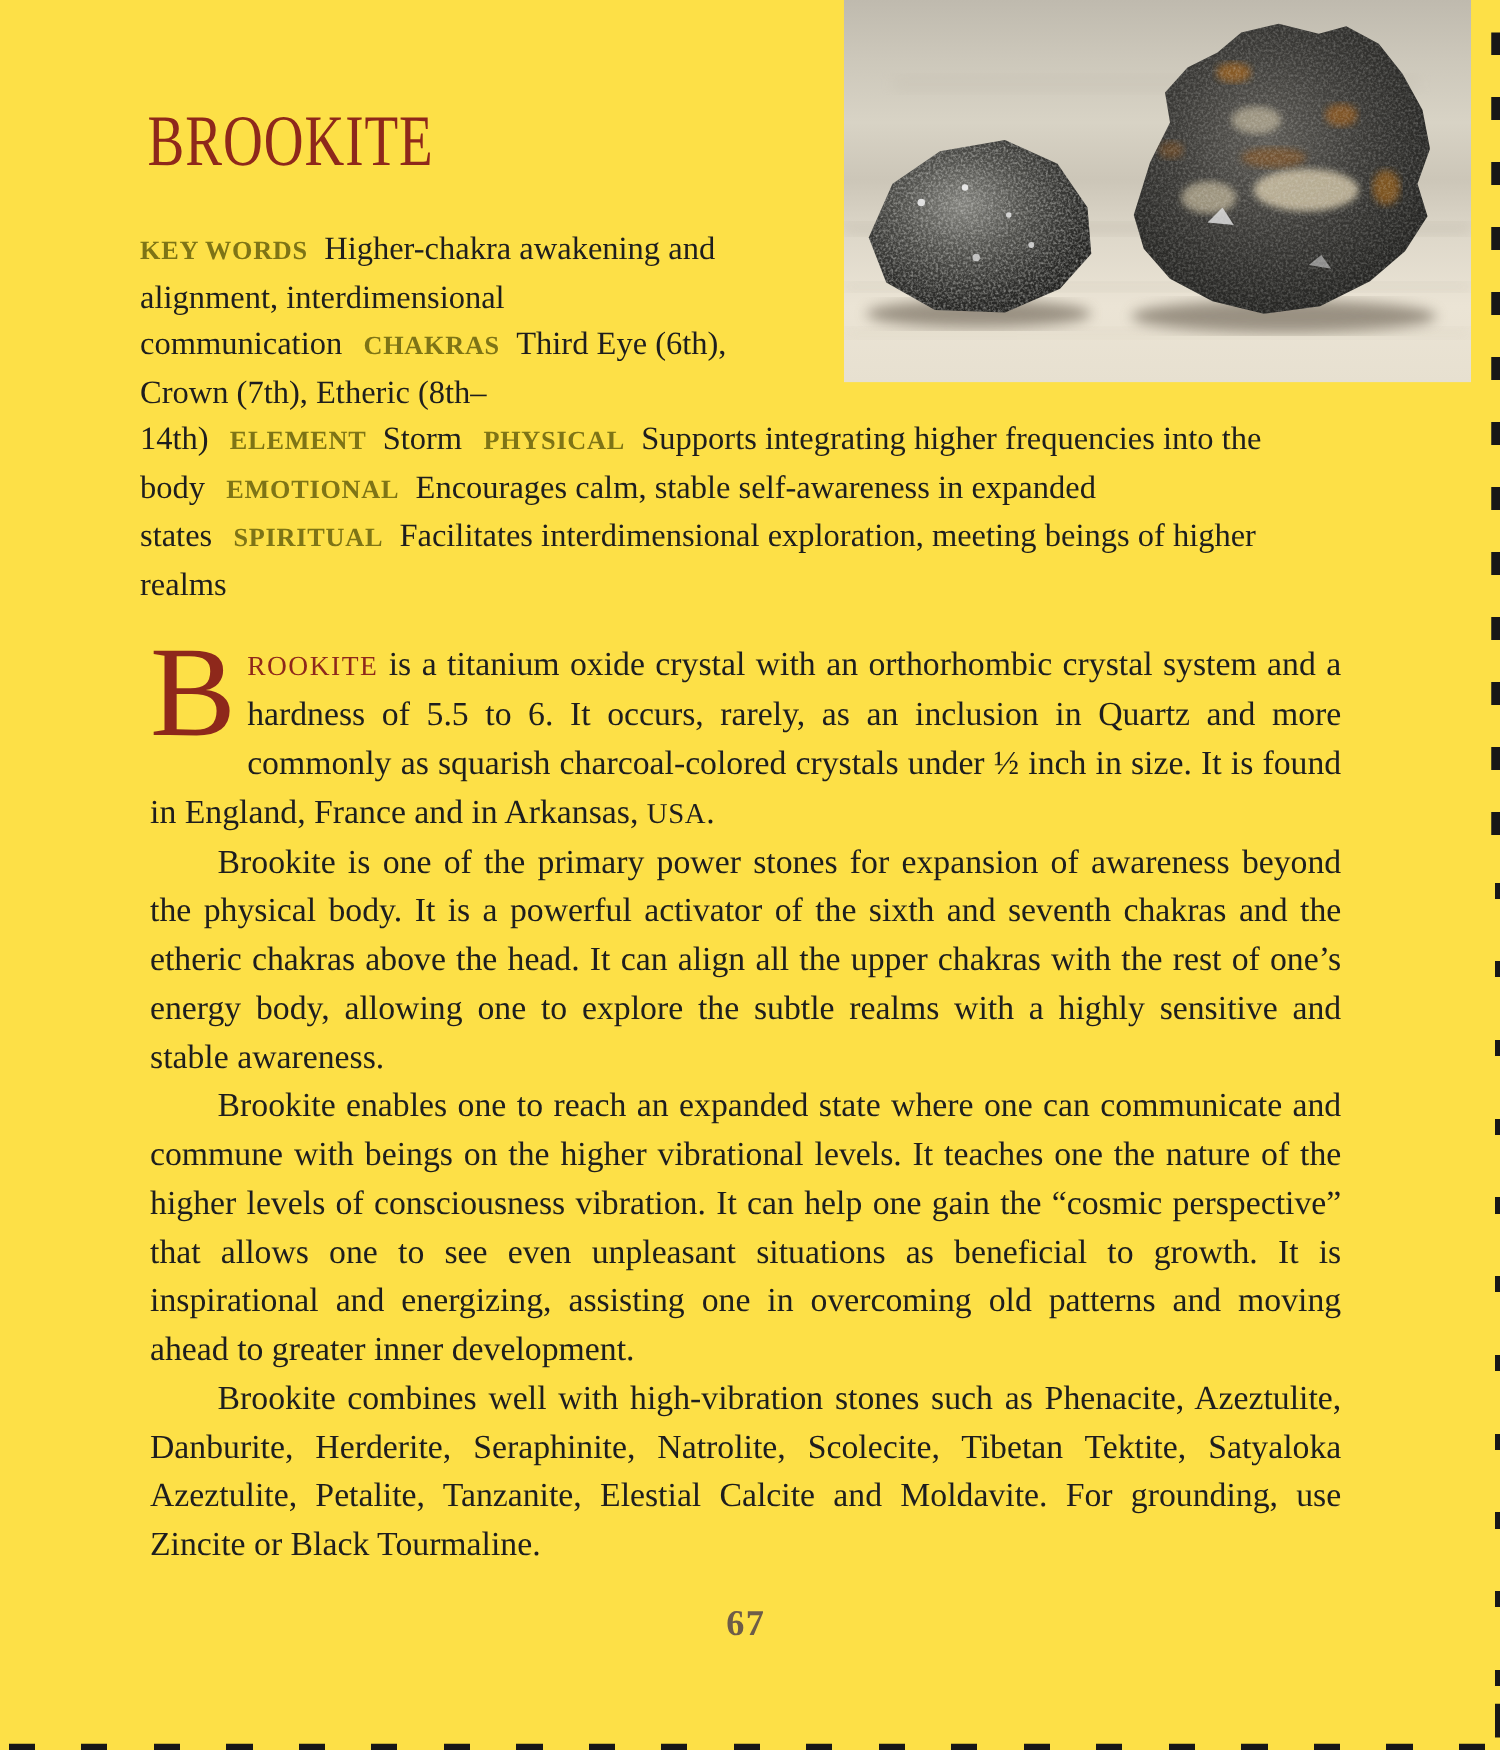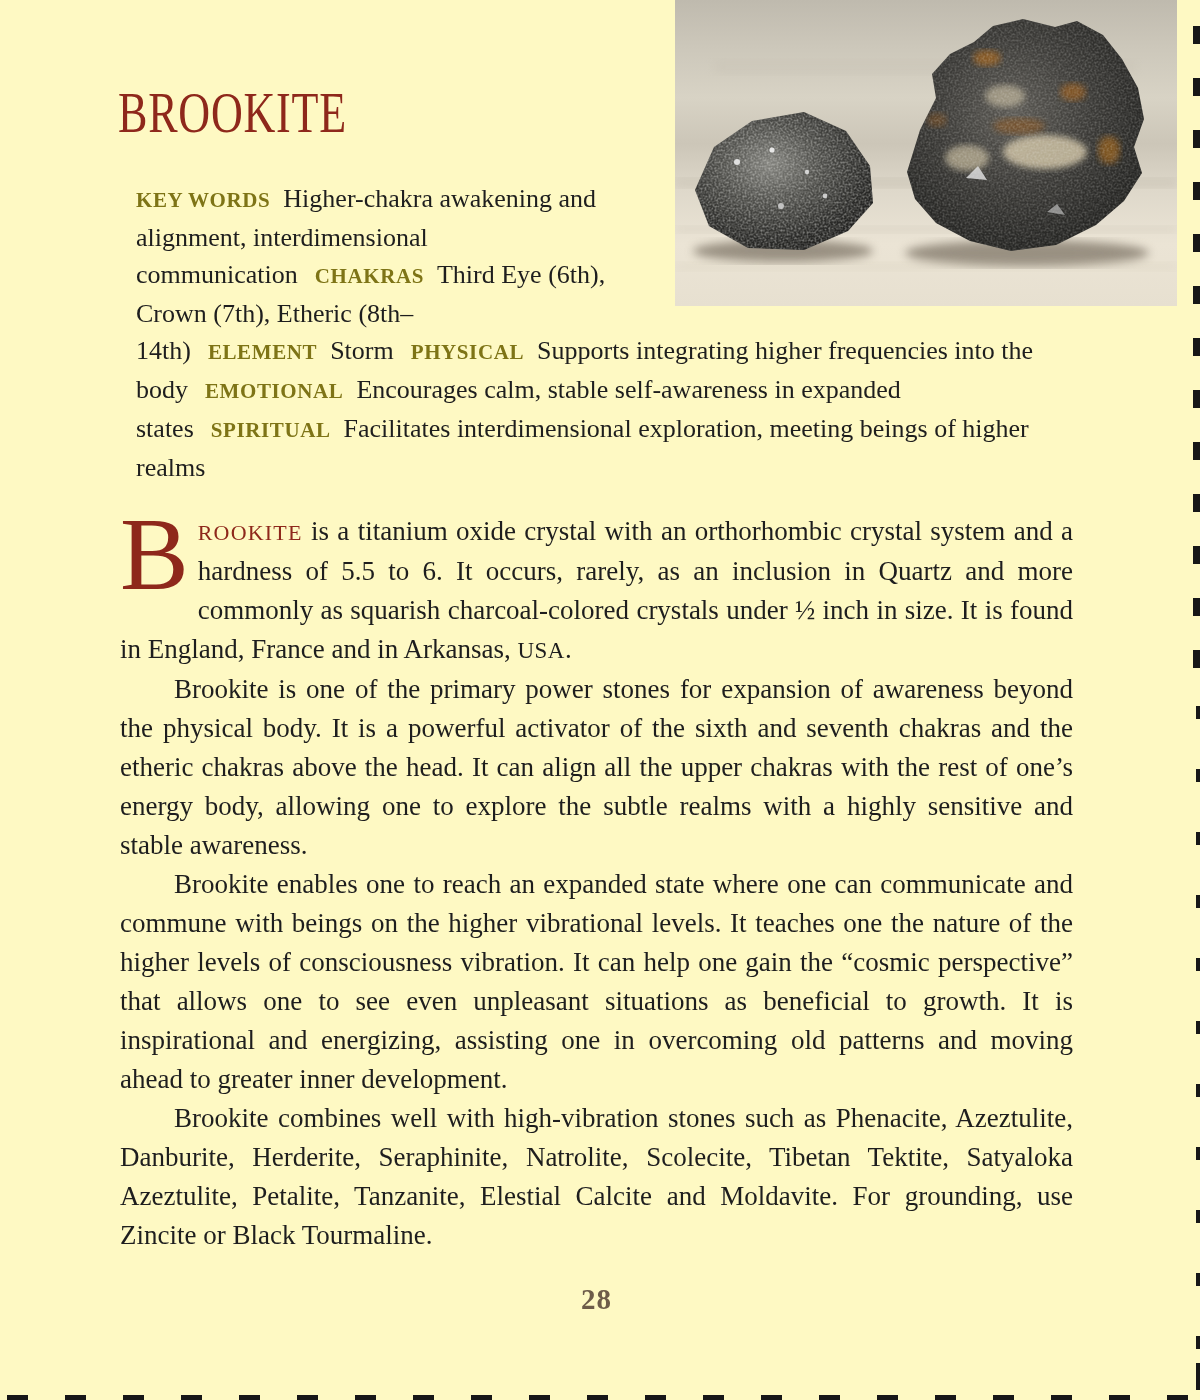--- a/index.html
+++ b/index.html
@@ -1,19 +1,19 @@
 <!DOCTYPE html>
 <html lang="en"><head>
 <meta charset="utf-8">
 <style>
   html,body{margin:0;padding:0;}
   .page{
     position:relative;
     width:1200px;height:1400px;
-    background:#fef9c3;
+    background:#fde047;
     overflow:hidden;
     font-family:"Liberation Serif","DejaVu Serif",serif;
     color:#1e1e1e;
   }
 
   
   .title{
     position:absolute;left:118px;top:84px;
     font-size:58px;line-height:58px;
     font-weight:normal;
@@ -28,21 +28,21 @@
   
   .photo{
     position:absolute;left:675px;top:0;
     width:502px;height:306px;
     overflow:hidden;
   }
   .photo svg{display:block;}
 
   
   .attrs{
-    position:absolute;left:136px;top:180px;
+    position:absolute;left:112px;top:180px;
     width:953px;
     font-size:26px;line-height:37px;
     margin:0;
   }
   .photo-spacer{
     float:right;width:420px;height:128px;
   }
   .attr-label{
     font-weight:bold;
     font-size:21px;
@@ -198,20 +198,20 @@
 
   <p class="attrs"><span class="photo-spacer"></span><span class="attr-label">KEY WORDS</span><span class="attr-value">Higher-chakra awakening and alignment, interdimensional communication</span><span class="attr-label">CHAKRAS</span><span class="attr-value">Third Eye (6th), Crown (7th), Etheric (8th–14th)</span><span class="attr-label">ELEMENT</span><span class="attr-value">Storm</span><span class="attr-label">PHYSICAL</span><span class="attr-value">Supports integrating higher frequencies into the body</span><span class="attr-label">EMOTIONAL</span><span class="attr-value">Encourages calm, stable self-awareness in expanded states</span><span class="attr-label">SPIRITUAL</span><span class="attr-value">Facilitates interdimensional exploration, meeting beings of higher realms</span></p>
 
   <div class="body-text">
     <p><span class="drop-cap">B</span><span class="lead-caps">ROOKITE</span><span> is a titanium oxide crystal with an orthorhombic crystal system and a hardness of 5.5 to 6. It occurs, rarely, as an inclusion in Quartz and more commonly as squarish charcoal-colored crystals under ½ inch in size. It is found in England, France and in Arkansas, </span><span class="small-caps">USA</span><span>.</span></p>
     <p class="indent">Brookite is one of the primary power stones for expansion of awareness beyond the physical body. It is a powerful activator of the sixth and seventh chakras and the etheric chakras above the head. It can align all the upper chakras with the rest of one’s energy body, allowing one to explore the subtle realms with a highly sensitive and stable awareness.</p>
     <p class="indent">Brookite enables one to reach an expanded state where one can communicate and commune with beings on the higher vibrational levels. It teaches one the nature of the higher levels of consciousness vibration. It can help one gain the “cosmic perspective” that allows one to see even unpleasant situations as beneficial to growth. It is inspirational and energizing, assisting one in overcoming old patterns and moving ahead to greater inner development.</p>
     <p class="indent">Brookite combines well with high-vibration stones such as Phenacite, Azeztulite, Danburite, Herderite, Seraphinite, Natrolite, Scolecite, Tibetan Tektite, Satyaloka Azeztulite, Petalite, Tanzanite, Elestial Calcite and Moldavite. For grounding, use Zincite or Black Tourmaline.</p>
   </div>
 
-  <div class="page-number">28</div>
+  <div class="page-number">67</div>
 
   <div class="marks-right-upper"></div>
   <div class="marks-right-lower"></div>
   <div class="marks-bottom"></div>
   <div class="mark-corner"></div>
 
 </div>
 
 </body></html>

